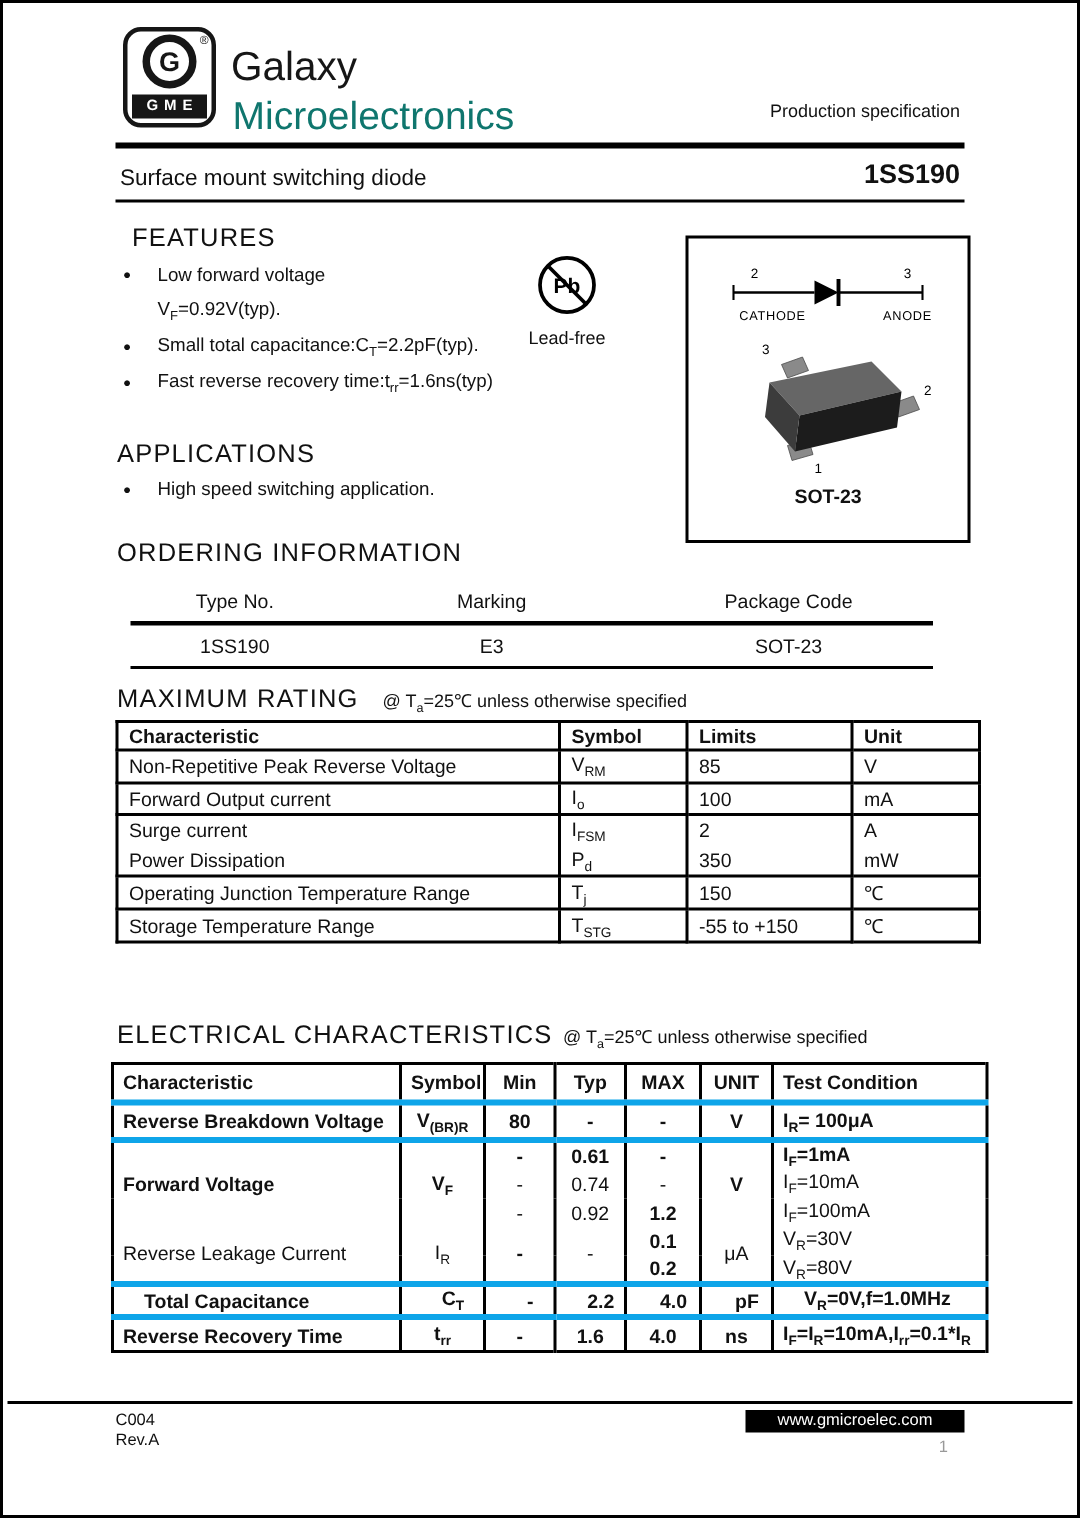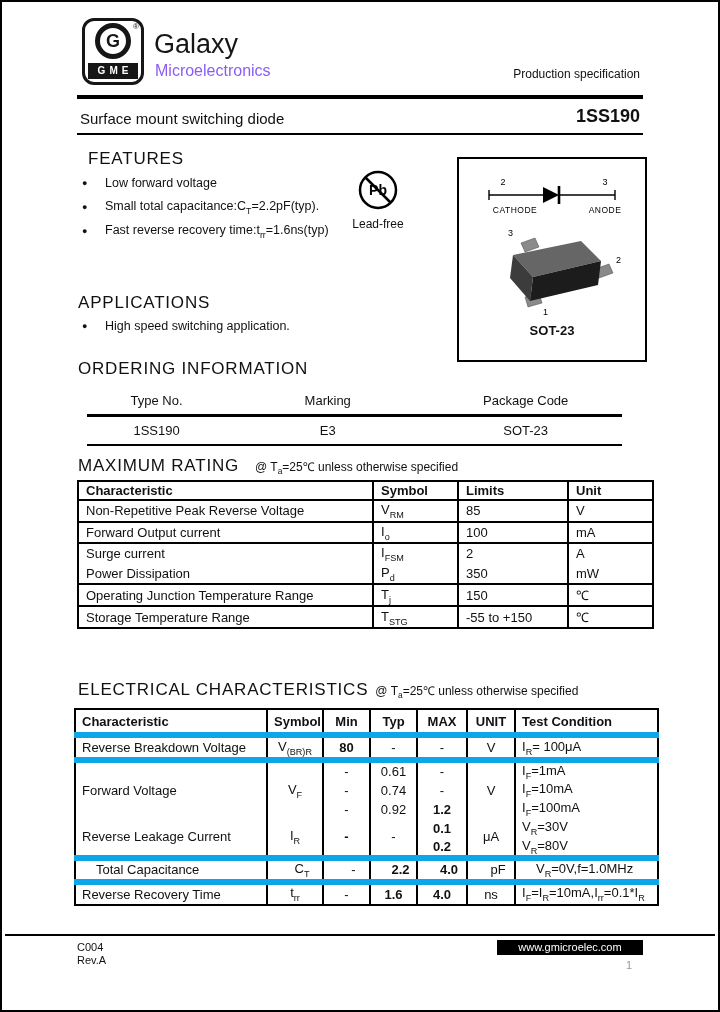--- a/index.html
+++ b/index.html
@@ -7,21 +7,21 @@
   html,body { background:#fff; }
   body { font-family:"Liberation Sans", sans-serif; color:#111; }
   .page { position:relative; width:720px; height:1012px; background:#fff; border:2px solid #000; overflow:hidden; }
 
   
   .logo-box { position:absolute; left:80px; top:16px; width:62px; height:67px; border:3px solid #161616; border-radius:12px; background:#fff; }
   .logo-circle { position:absolute; top:2px; left:50%; transform:translateX(-50%); width:36px; height:36px; border:5px solid #161616; border-radius:50%; text-align:center; font-weight:bold; font-size:18px; line-height:26px; color:#161616; }
   .logo-reg { position:absolute; top:1px; right:2px; font-size:8px; }
   .logo-band { position:absolute; left:3px; right:3px; bottom:3px; height:16px; background:#161616; color:#fff; font-size:10px; font-weight:bold; letter-spacing:4px; text-indent:4px; text-align:center; line-height:16px; }
   .brand-name { position:absolute; left:152px; top:27px; font-size:27px; color:#161616; }
-  .brand-sub  { position:absolute; left:153px; top:60px; font-size:16px; color:#8b5cf6; }
+  .brand-sub  { position:absolute; left:153px; top:60px; font-size:26px; color:#0f766e; }
   .spec-label { position:absolute; right:78px; top:65px; font-size:12px; }
   .rule-thick { position:absolute; left:75px; right:75px; top:93px; height:4px; background:#000; }
 
   .title-sub  { position:absolute; left:78px; top:108px; font-size:15px; }
   .title-part { position:absolute; right:78px; top:104px; font-size:18px; font-weight:bold; }
   .rule-mid   { position:absolute; left:75px; right:75px; top:131px; height:2px; background:#000; }
 
   
   .sec-h { position:absolute; font-size:17px; letter-spacing:0.8px; color:#111; }
   .features-heading { left:86px; top:147px; }
@@ -65,21 +65,21 @@
   .mr-table tr.nt td { border-top:none; }
 
   
   .ec-table { position:absolute; left:72px; top:706px; width:583px; border-collapse:collapse; table-layout:fixed; font-size:13px; border:2px solid #000; }
   .ec-table col.e1{width:192px}.ec-table col.e2{width:56px}.ec-table col.e3{width:47px}.ec-table col.e4{width:47px}.ec-table col.e5{width:50px}.ec-table col.e6{width:48px}.ec-table col.e7{width:143px}
   .ec-table td { border-left:2px solid #000; border-right:2px solid #000; border-top:none; border-bottom:none; padding:0 6px; height:19px; }
   .ec-table tr.head td { font-weight:bold; height:26px; }
   .ec-table tr.rbd td { height:25px; }
   .ec-table tr.tc td { height:22px;padding-left:20px; }
   .ec-table tr.rr td { height:23px; }
-  .ec-table tr.sep td { border-top:6px solid #0ea5e9; }
+  .ec-table tr.sep td { border-top:4px solid #0ea5e9;font-weight:bold; }
   .ec-table td.c { text-align:center; }
   .ec-table td.b { font-weight:bold; }
 
   sub { font-size:0.7em; }
 
   
   .footer-rule { position:absolute; left:3px; right:3px; top:932px; height:2px; background:#000; }
   .f-doc { position:absolute; left:75px; top:939px; font-size:11px; }
   .f-rev { position:absolute; left:75px; top:952px; font-size:11px; }
   .f-web { position:absolute; right:75px; top:938px; width:146px; height:15px; background:#000; color:#fff; font-size:11px; text-align:center; line-height:15px; }
@@ -102,20 +102,23 @@
 
   <div class="title-sub">Surface mount switching diode</div>
   <div class="title-part">1SS190</div>
   <div class="rule-mid"></div>
 
   <div class="sec-h features-heading">FEATURES</div>
   <div class="features-list">
     <div class="feat-line">
       <span class="bullet">●</span>
       <span>Low forward voltage</span>
+    </div>
+    <div class="feat-sub">
+      <span>V<sub>F</sub>=0.92V(typ).</span>
     </div>
     <div class="feat-line">
       <span class="bullet">●</span>
       <span>Small total capacitance:C<sub>T</sub>=2.2pF(typ).</span>
     </div>
     <div class="feat-line">
       <span class="bullet">●</span>
       <span>Fast reverse recovery time:t<sub>rr</sub>=1.6ns(typ)</span>
     </div>
   </div>

